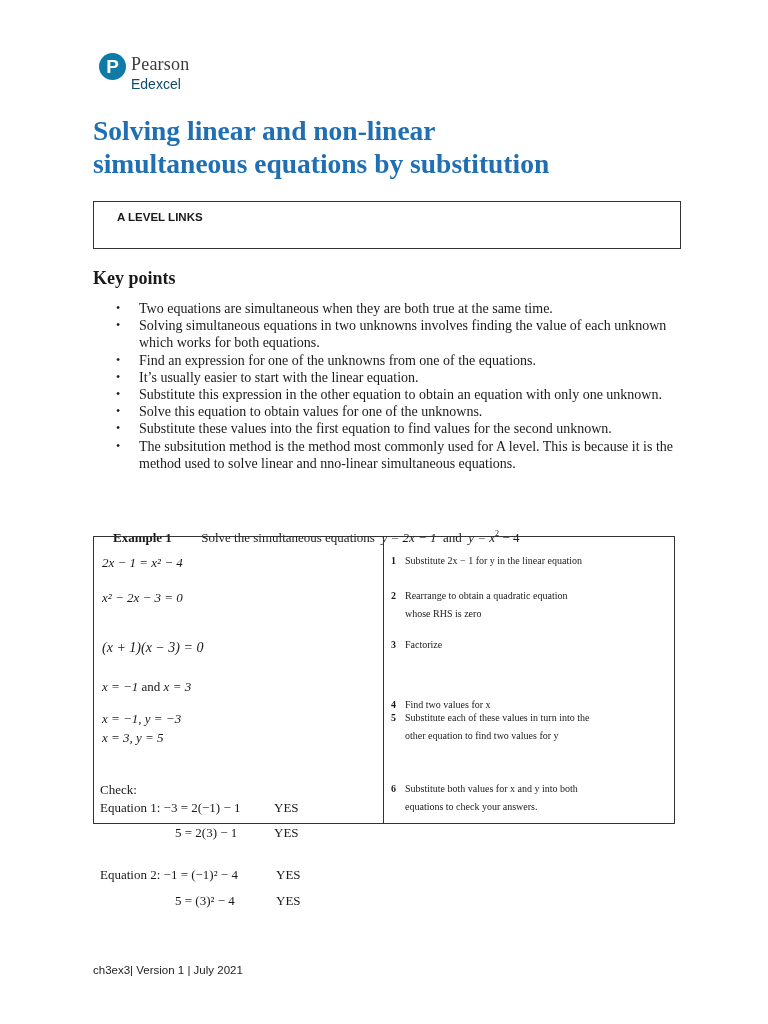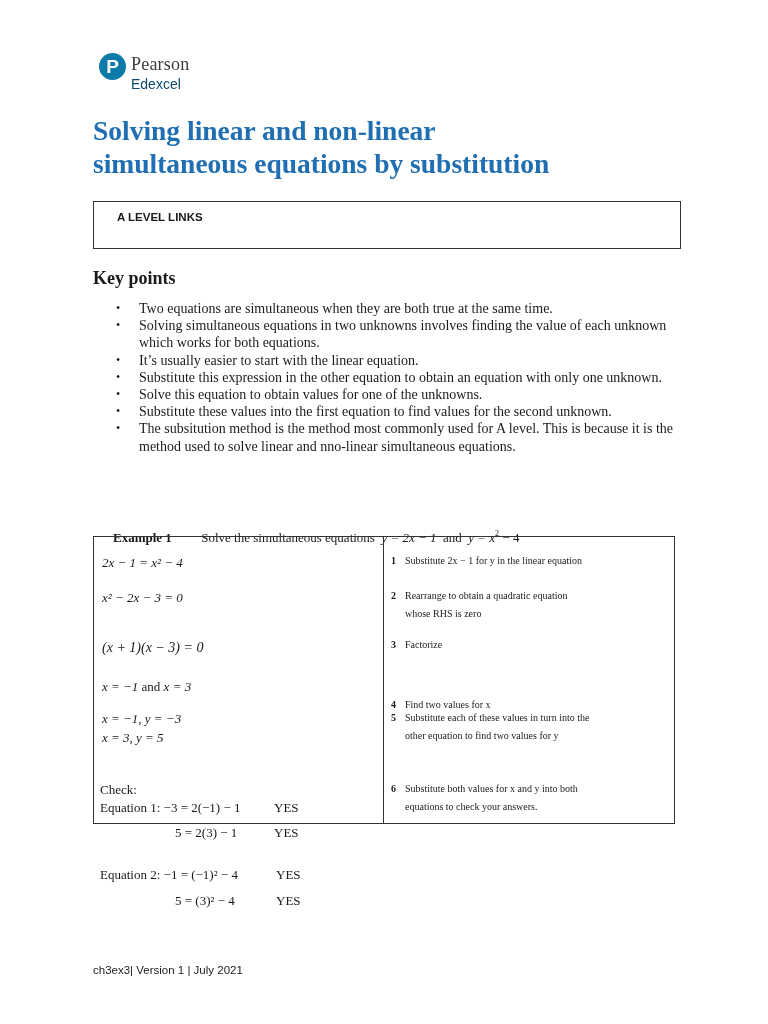--- a/index.html
+++ b/index.html
@@ -64,20 +64,21 @@
 </div>
 
 <div class="abs links-box">
   <div class="links-h">A LEVEL LINKS</div>
 </div>
 
 <div class="abs kp-head">Key points</div>
 <ul class="abs kp-list">
   <li>Two equations are simultaneous when they are both true at the same time.</li>
   <li>Solving simultaneous equations in two unknowns involves finding the value of each unknown which works for both equations.</li>
+  <li>Find an expression for one of the unknowns from one of the equations.</li>
   <li>It’s usually easier to start with the linear equation.</li>
   <li>Substitute this expression in the other equation to obtain an equation with only one unknown.</li>
   <li>Solve this equation to obtain values for one of the unknowns.</li>
   <li>Substitute these values into the first equation to find values for the second unknown.</li>
   <li>The subsitution method is the method most commonly used for A level. This is because it is the method used to solve linear and nno-linear simultaneous equations.</li>
 </ul>
 
 <div class="abs ex-row">
   <span class="ex-label">Example 1</span>
   <span>Solve the simultaneous equations</span>

